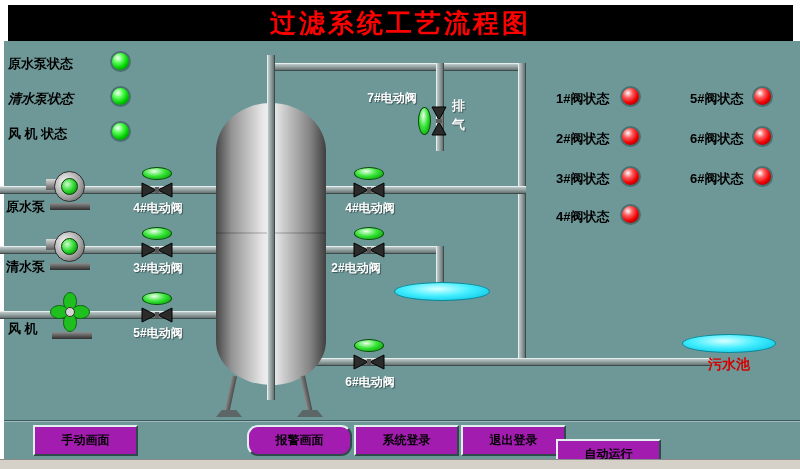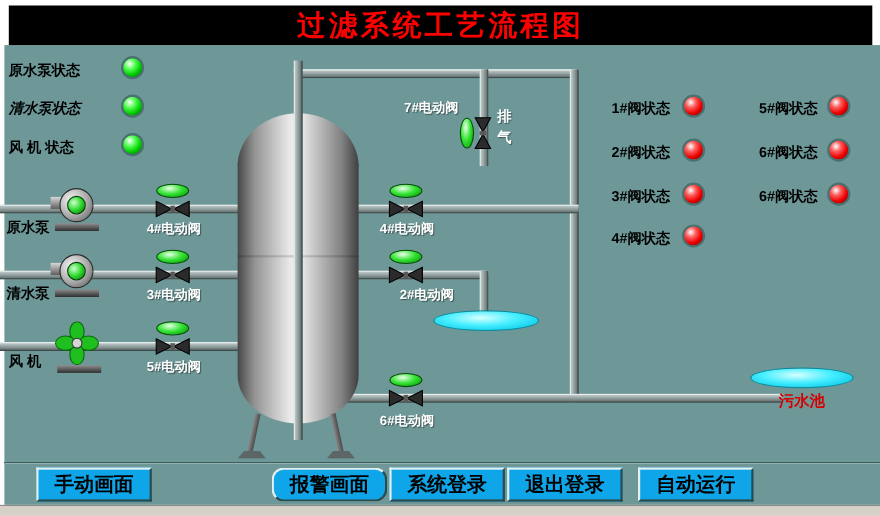--- a/index.html
+++ b/index.html
@@ -73,24 +73,24 @@
   .pool-body { position:absolute; left:3%; top:9px; width:94%; height:calc(100% - 10px);
                background:linear-gradient(90deg,#76868 6 0%,#7a8a8a 0%,#d9e1e1 30%,#eff3f3 50%,#bfc9c9 72%,#6d7d7d 100%);
                clip-path:polygon(0 0,100% 0,76% 100%,24% 100%); }
   .pool-water { position:absolute; left:0; top:0; width:100%; height:19px; border-radius:50%; border:1px solid #0a8a9a;
                 background:radial-gradient(ellipse at 45% 35%, #d6ffff 0%, #44eeff 45%, #00bfe0 95%); }
   .pool-label { position:absolute; left:0; top:26px; width:100%; text-align:center; font-weight:bold; font-size:15px; color:#000; }
   .pool-label.red { color:#d40000; font-size:14px; top:22px; }
 
   
   .groove { position:absolute; left:4px; top:420px; width:796px; height:2px; background:#3c5c5c; border-bottom:1px solid #9fbcbc; z-index:2; }
-  .hmi-btn { position:absolute; top:425px; width:105px; height:31px; background:#0ea5e9; color:#000;
+  .hmi-btn { position:absolute; top:425px; width:105px; height:31px; background:#a21caf; color:#000;
              border-top:2px solid #E3EFEF; border-left:2px solid #E3EFEF;
              border-bottom:2px solid #2E4B4B; border-right:2px solid #2E4B4B;
-             font-size:18px; font-weight:bold; text-align:center; line-height:26px; cursor:pointer; z-index:5; }
+             font-size:12px; font-weight:bold; text-align:center; line-height:26px; cursor:pointer; z-index:5; }
   .bottom-strip { position:absolute; left:0; top:459px; width:800px; height:10px; background:#D5D1C9; border-top:1px solid #8a8a8a; z-index:6; }
 </style>
 </head>
 <body>
 
 <div id="screen">
 
   <div class="panel"></div>
 
   <div class="titlebar">
@@ -194,21 +194,21 @@
   <div class="vlabel" style="left:338px;top:200px;">4#电动阀</div>
 
   <div class="valve-h" style="left:353px;top:227px;">
     <div class="vgreen"></div>
     <svg width="32" height="16" viewBox="0 0 32 16">
       <path d="M1,1 L15,8 L1,15 Z" fill="#2b2b2b" stroke="#000"></path>
       <path d="M31,1 L17,8 L31,15 Z" fill="#2b2b2b" stroke="#000"></path>
       <rect x="14" y="5" width="4" height="6" fill="#5a5a5a"></rect>
     </svg>
   </div>
-  <div class="vlabel" style="left:356px;top:260px;">2#电动阀</div>
+  <div class="vlabel" style="left:324px;top:260px;">2#电动阀</div>
 
   <div class="valve-h" style="left:353px;top:339px;">
     <div class="vgreen"></div>
     <svg width="32" height="16" viewBox="0 0 32 16">
       <path d="M1,1 L15,8 L1,15 Z" fill="#2b2b2b" stroke="#000"></path>
       <path d="M31,1 L17,8 L31,15 Z" fill="#2b2b2b" stroke="#000"></path>
       <rect x="14" y="5" width="4" height="6" fill="#5a5a5a"></rect>
     </svg>
   </div>
   <div class="vlabel" style="left:338px;top:374px;">6#电动阀</div>
@@ -250,16 +250,16 @@
     <div class="pool-water"></div>
     <div class="pool-label red">污水池</div>
   </div>
 
   <div class="groove"></div>
   <div class="hmi-btn" style="left:33px;">手动画面</div>
   <div class="hmi-btn" style="left:140px;margin-top:45px;">参数设置</div>
   <div class="hmi-btn" style="left:247px;border-radius:11px;">报警画面</div>
   <div class="hmi-btn" style="left:461px;">退出登录</div>
   <div class="hmi-btn" style="left:354px;">系统登录</div>
-  <div class="hmi-btn" style="left:580px;">自动运行</div>
+  <div class="hmi-btn" style="left:556px;margin-top:14px;">自动运行</div>
 
   <div class="bottom-strip"></div>
 </div>
 
 </body></html>

